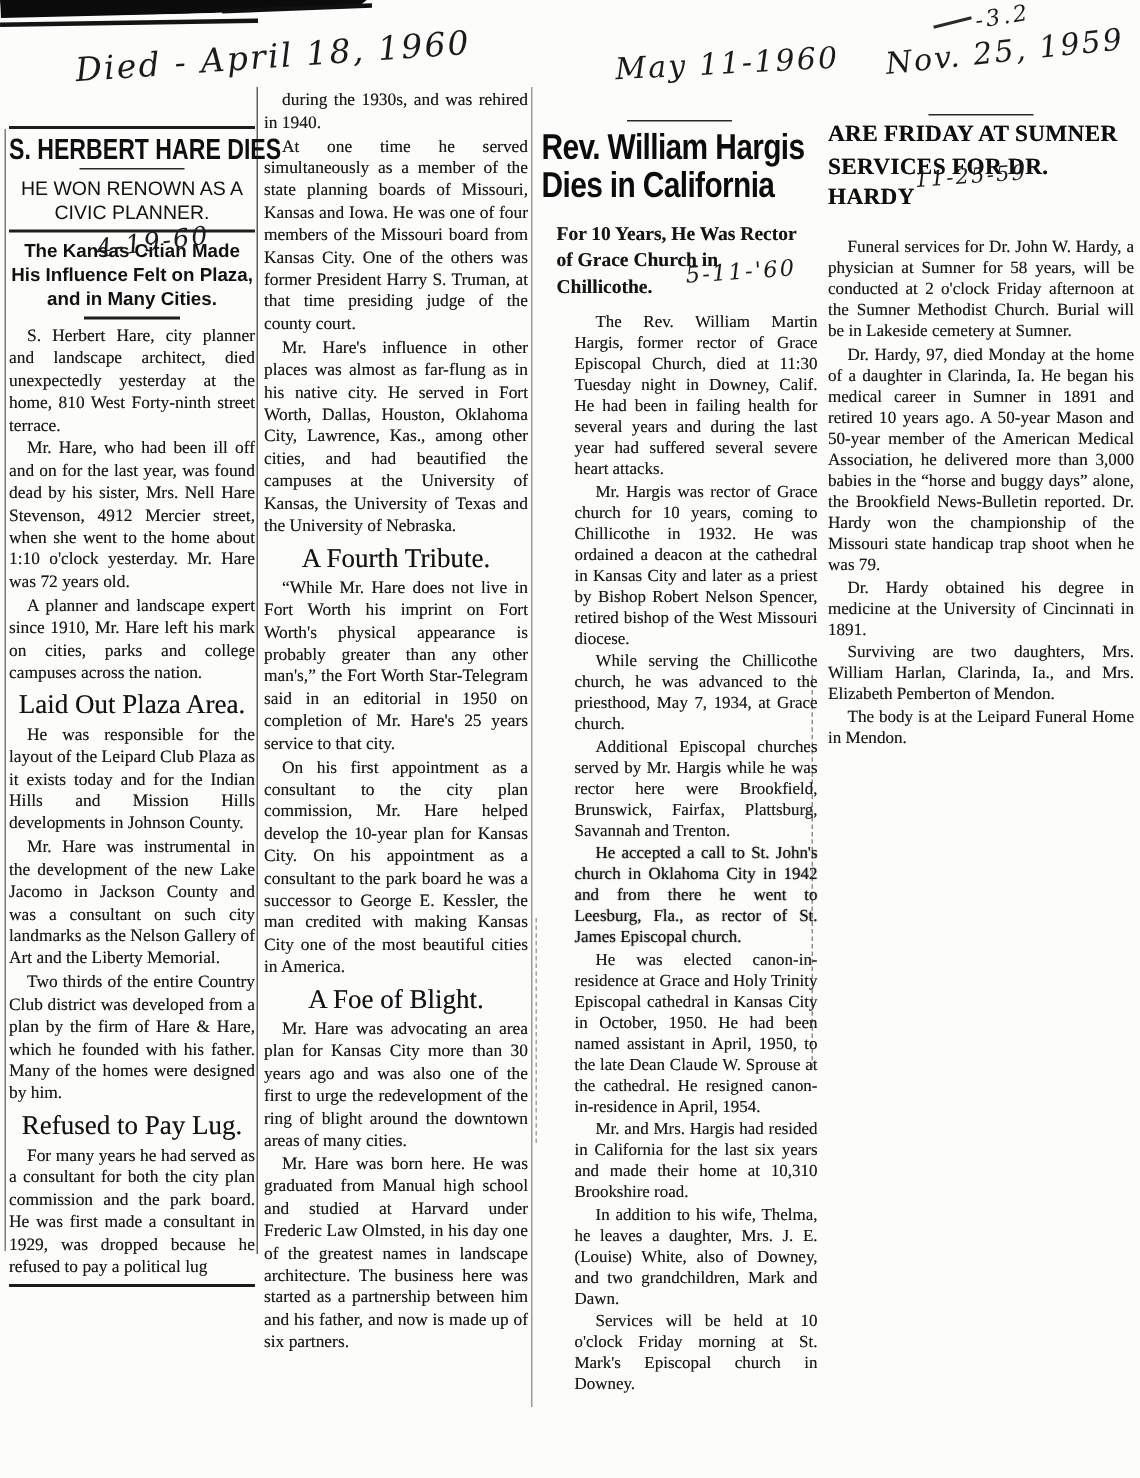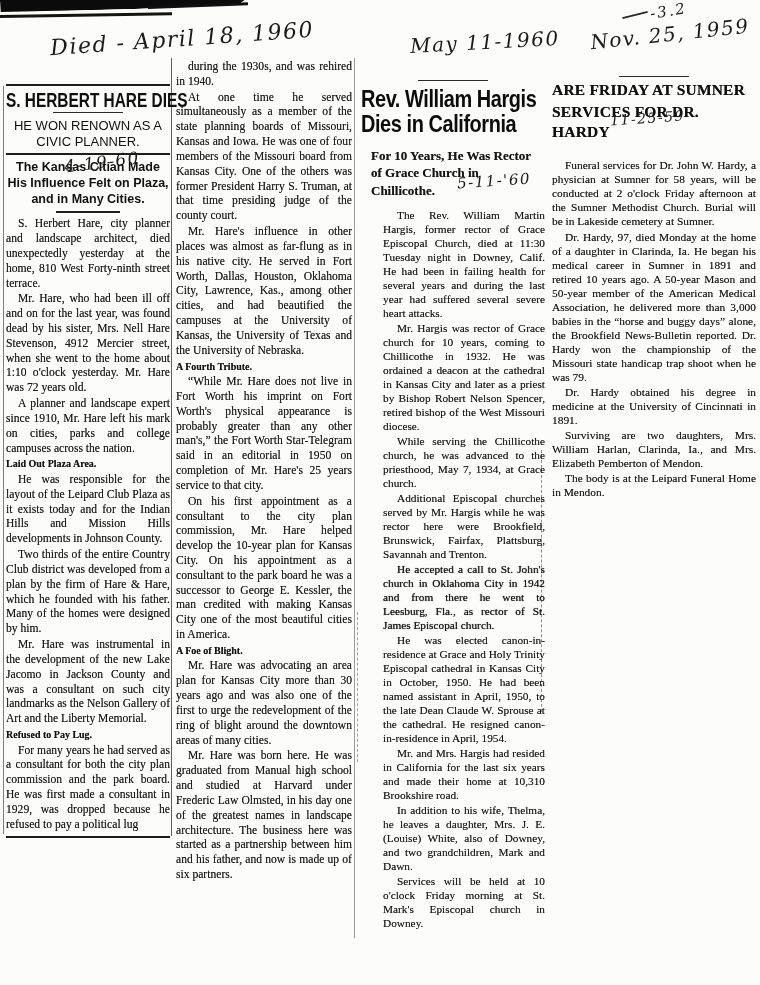--- a/index.html
+++ b/index.html
@@ -63,22 +63,22 @@
     margin:4px 0 2px 0; font-family:"Liberation Sans", sans-serif; font-weight:700;
     font-size:12.5px; line-height:1.28; text-align:center; color:#111;
   }
   
   .bp {
     margin:0 0 1px 0; text-align:justify; text-indent:12px;
     font-size:11.6px; line-height:1.28; color:#1a1a1a;
     text-shadow:0 0 0.3px rgba(0,0,0,0.55);
   }
   .crosshead {
-    margin:2px 0; text-indent:0; font-weight:700;
-    font-size:10px; line-height:1.25; color:#131313;
+    margin:2px 0; text-align:center; text-indent:0; font-weight:400;
+    font-size:18px; line-height:1.25; color:#131313;
     text-shadow:0 0 0.3px rgba(0,0,0,0.55);
   }
   
   .hargis { position:absolute; left:361px; top:80px; width:184px; }
   .hargis-head {
     margin:0; font-family:"Liberation Sans", sans-serif; font-weight:700;
     font-size:24px; line-height:1.06; letter-spacing:-0.5px; white-space:nowrap;
     transform:scaleX(0.83); transform-origin:left center; color:#0c0c0c;
   }
   .hargis-deck {
@@ -124,22 +124,22 @@
     <div class="hare-deck1">HE WON RENOWN AS A CIVIC PLANNER.</div>
     <div class="hw hw-hare">4-19-60</div>
     <div class="rule-full"></div>
     <div class="hare-deck2">The Kansas Citian Made His Influence Felt on Plaza, and in Many Cities.</div>
     <div class="rule-short"></div>
     <p class="bp">S. Herbert Hare, city planner and landscape architect, died unexpectedly yesterday at the home, 810 West Forty-ninth street terrace.</p>
     <p class="bp">Mr. Hare, who had been ill off and on for the last year, was found dead by his sister, Mrs. Nell Hare Stevenson, 4912 Mercier street, when she went to the home about 1:10 o'clock yesterday. Mr. Hare was 72 years old.</p>
     <p class="bp">A planner and landscape expert since 1910, Mr. Hare left his mark on cities, parks and college campuses across the nation.</p>
     <p class="bp crosshead">Laid Out Plaza Area.</p>
     <p class="bp">He was responsible for the layout of the Leipard Club Plaza as it exists today and for the Indian Hills and Mission Hills developments in Johnson County.</p>
+    <p class="bp">Mr. Hare was instrumental in the development of the new Lake Jacomo in Jackson County and was a consultant on such city landmarks as the Nelson Gallery of Art and the Liberty Memorial.</p>
     <p class="bp">Two thirds of the entire Country Club district was developed from a plan by the firm of Hare &amp; Hare, which he founded with his father. Many of the homes were designed by him.</p>
-    <p class="bp">Mr. Hare was instrumental in the development of the new Lake Jacomo in Jackson County and was a consultant on such city landmarks as the Nelson Gallery of Art and the Liberty Memorial.</p>
     <p class="bp crosshead">Refused to Pay Lug.</p>
     <p class="bp">For many years he had served as a consultant for both the city plan commission and the park board. He was first made a consultant in 1929, was dropped because he refused to pay a political lug</p>
     <div class="rule-end"></div>
   </div>
 
   <div class="hare-col2">
     <p class="bp">during the 1930s, and was rehired in 1940.</p>
     <p class="bp">At one time he served simultaneously as a member of the state planning boards of Missouri, Kansas and Iowa. He was one of four members of the Missouri board from Kansas City. One of the others was former President Harry S. Truman, at that time presiding judge of the county court.</p>
     <p class="bp">Mr. Hare's influence in other places was almost as far-flung as in his native city. He served in Fort Worth, Dallas, Houston, Oklahoma City, Lawrence, Kas., among other cities, and had beautified the campuses at the University of Kansas, the University of Texas and the University of Nebraska.</p>
     <p class="bp crosshead">A Fourth Tribute.</p>

